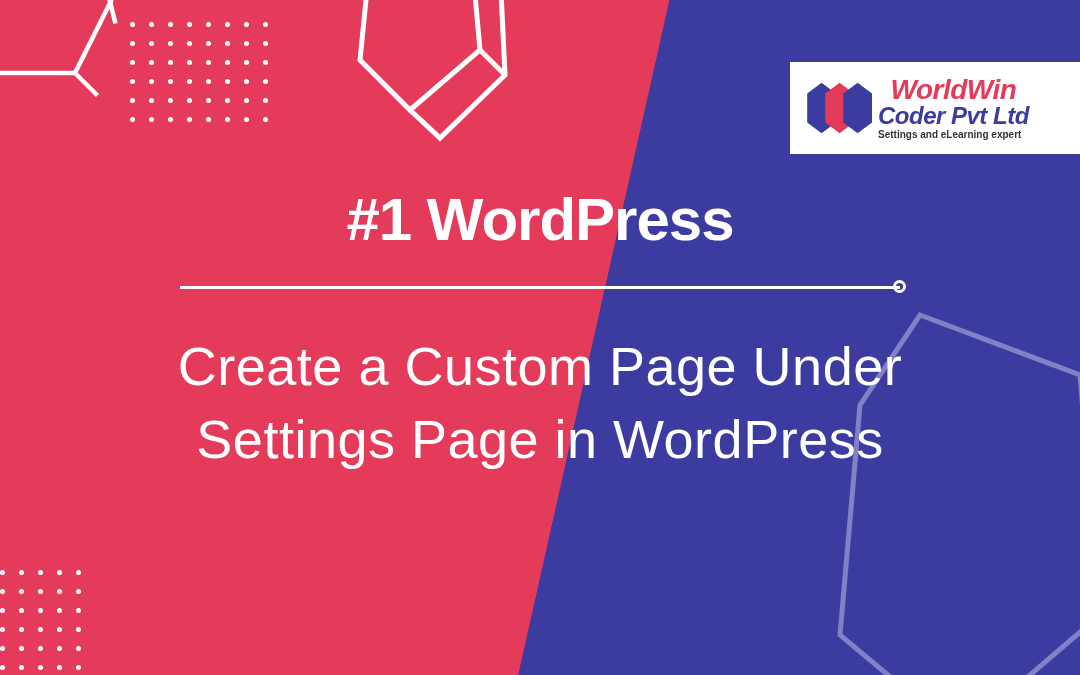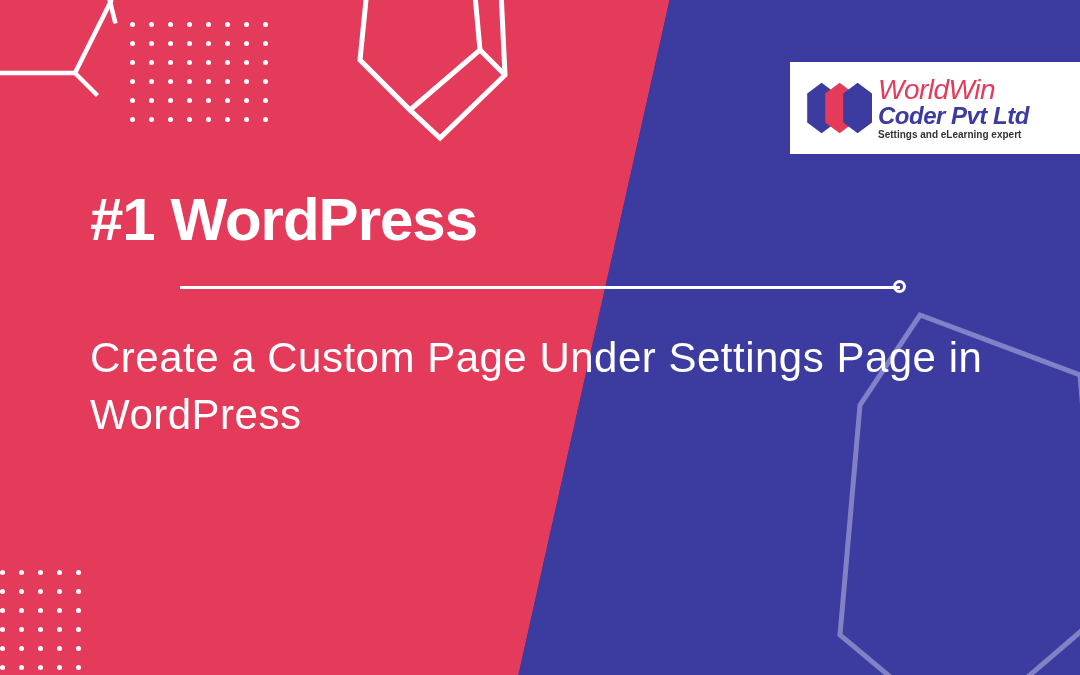--- a/index.html
+++ b/index.html
@@ -72,42 +72,44 @@
     width: 72px; height: 60px;
     position: relative;
     flex-shrink: 0;
   }
   .logo-text {
     margin-left: 6px;
     line-height: 1;
   }
   .logo-line1 {
     font-size: 28px;
-    font-weight: 400;
+    font-weight: 700;
     color: #e43b5b;
     font-style: italic;
     letter-spacing: -0.5px;
+    text-align: center;
   }
   .logo-line2 {
     font-size: 24px;
     font-weight: 800;
     color: #3b3ba0;
     font-style: italic;
     letter-spacing: -0.5px;
   }
   .logo-line3 {
     font-size: 10px;
     font-weight: 600;
     color: #333;
     margin-top: 2px;
   }
   .content {
     position: absolute;
     left: 0; right: 0;
     top: 185px;
+    text-align: center;
     color: #fff;
     padding: 0 90px;
   }
   .heading {
     font-size: 60px;
     font-weight: 800;
     letter-spacing: -1px;
   }
   .divider-wrap {
     width: 720px;
@@ -123,21 +125,21 @@
   }
   .divider-dot {
     position: absolute;
     right: -6px; top: -2px;
     width: 13px; height: 13px;
     border: 3px solid #fff;
     border-radius: 50%;
     background: transparent;
   }
   .subtitle {
-    font-size: 42px;
+    font-size: 54px;
     font-weight: 400;
     line-height: 1.35;
     letter-spacing: 0.5px;
   }
 </style>
 </head>
 <body>
 
 <div class="canvas">
 

